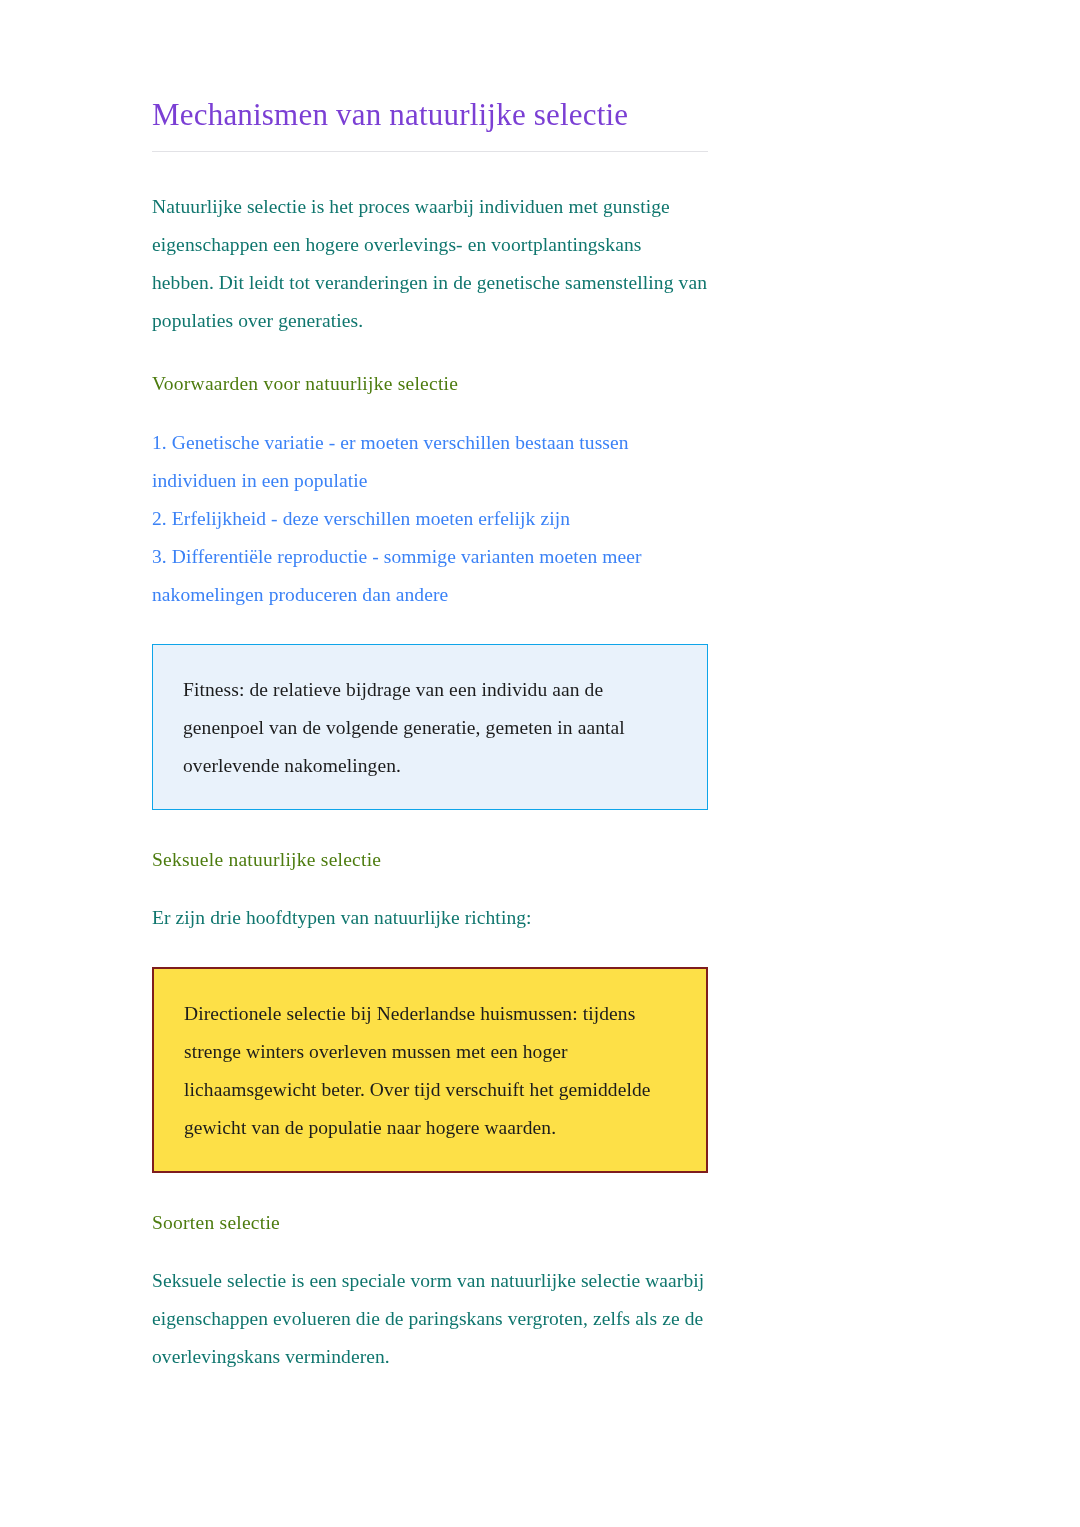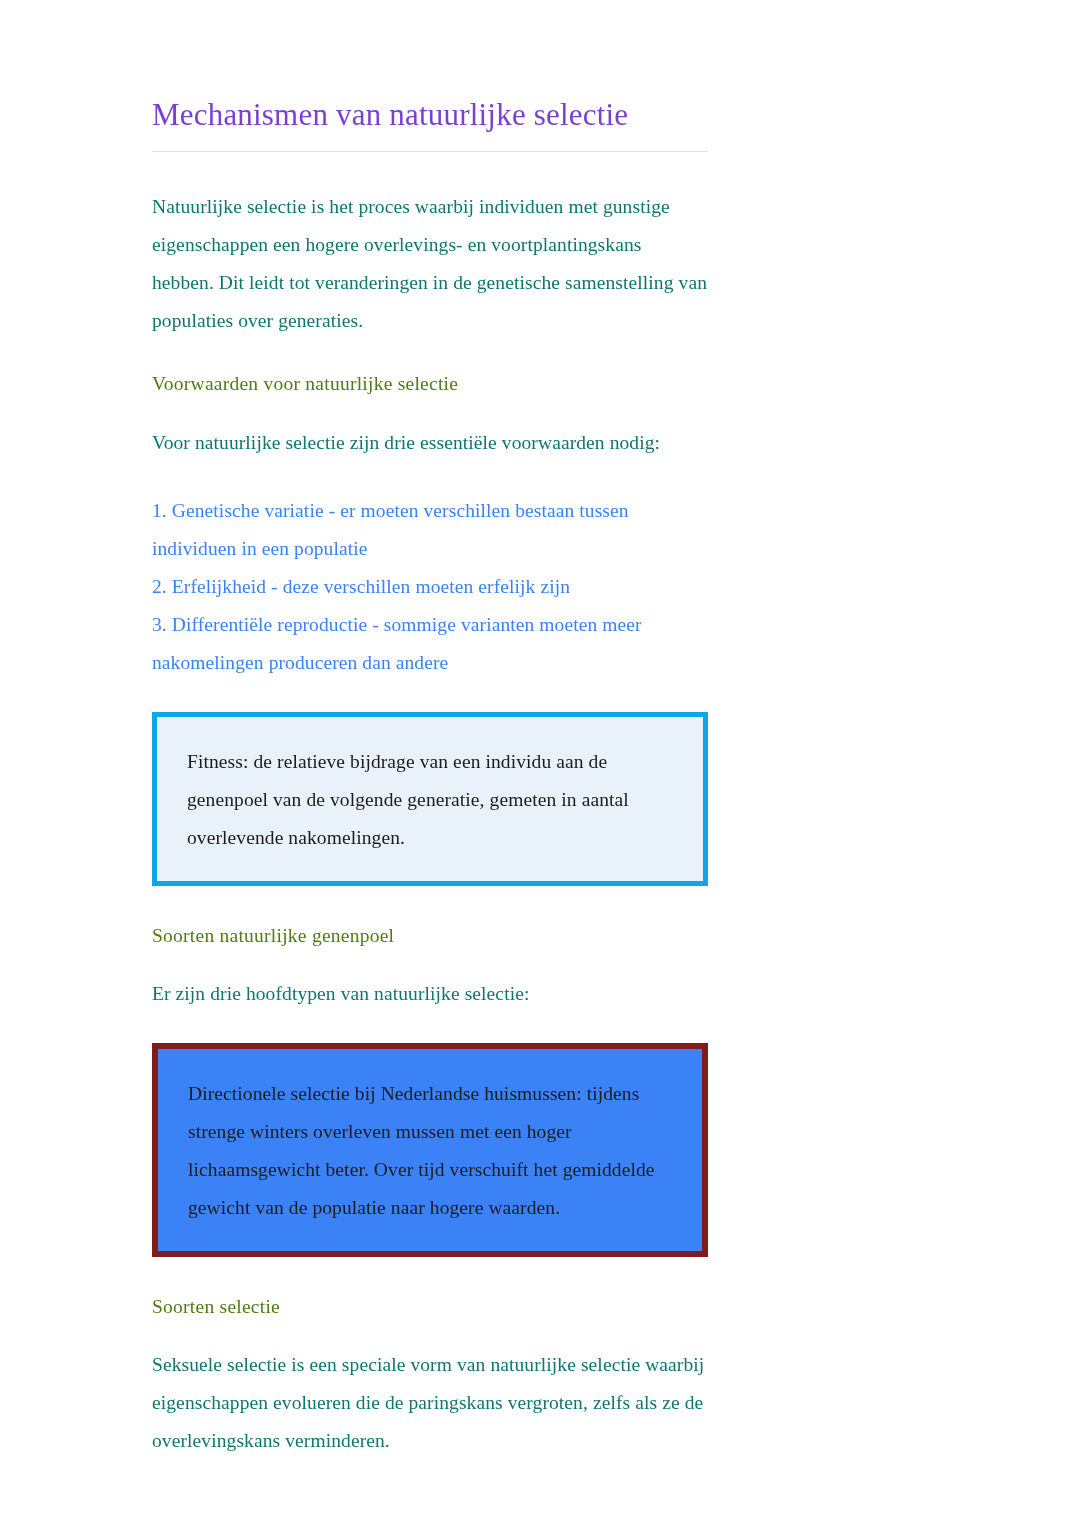--- a/index.html
+++ b/index.html
@@ -59,58 +59,57 @@
     font-size: 19.5px;
     line-height: 1.95;
     color: #3b82f6;
     margin: 0;
     letter-spacing: 0.1px;
   }
   .callout {
     box-sizing: border-box;
     padding: 26px 30px 24px 30px;
     margin: 0 0 36px 0;
-    border: 5px solid #0ea5e9;
+    border: 1px solid #0ea5e9;
     background: #e9f2fb;
   }
   .callout p {
     margin: 0;
     font-size: 19.5px;
     line-height: 1.95;
     color: #1c1c1c;
     letter-spacing: 0.1px;
   }
   .callout.green {
-    border: 6px solid #7f1d1d;
-    background: #3b82f6;
+    border: 2px solid #7f1d1d;
+    background: #fde047;
   }
 </style>
 </head>
 <body>
 
 <div class="page">
 
   <h1 class="doc-title">Mechanismen van natuurlijke selectie</h1>
   <hr class="title-rule">
 
   <p class="body-text">Natuurlijke selectie is het proces waarbij individuen met gunstige eigenschappen een hogere overlevings- en voortplantingskans hebben. Dit leidt tot veranderingen in de genetische samenstelling van populaties over generaties.</p>
 
   <h2 class="section-heading">Voorwaarden voor natuurlijke selectie</h2>
-  <p class="body-text">Voor natuurlijke selectie zijn drie essentiële voorwaarden nodig:</p>
   <ul class="numbered-list">
     <li>1. Genetische variatie - er moeten verschillen bestaan tussen individuen in een populatie</li>
     <li>2. Erfelijkheid - deze verschillen moeten erfelijk zijn</li>
     <li>3. Differentiële reproductie - sommige varianten moeten meer nakomelingen produceren dan andere</li>
   </ul>
   <div class="callout">
     <p>Fitness: de relatieve bijdrage van een individu aan de genenpoel van de volgende generatie, gemeten in aantal overlevende nakomelingen.</p>
   </div>
 
-  <h2 class="section-heading">Soorten natuurlijke genenpoel</h2>
-  <p class="body-text">Er zijn drie hoofdtypen van natuurlijke selectie:</p>
+  <h2 class="section-heading">Seksuele natuurlijke selectie</h2>
+  <p class="body-text">Er zijn drie hoofdtypen van natuurlijke richting:</p>
   <div class="callout green">
     <p>Directionele selectie bij Nederlandse huismussen: tijdens strenge winters overleven mussen met een hoger lichaamsgewicht beter. Over tijd verschuift het gemiddelde gewicht van de populatie naar hogere waarden.</p>
   </div>
 
   <h2 class="section-heading">Soorten selectie</h2>
   <p class="body-text">Seksuele selectie is een speciale vorm van natuurlijke selectie waarbij eigenschappen evolueren die de paringskans vergroten, zelfs als ze de overlevingskans verminderen.</p>
 
 </div>
 
 </body></html>

